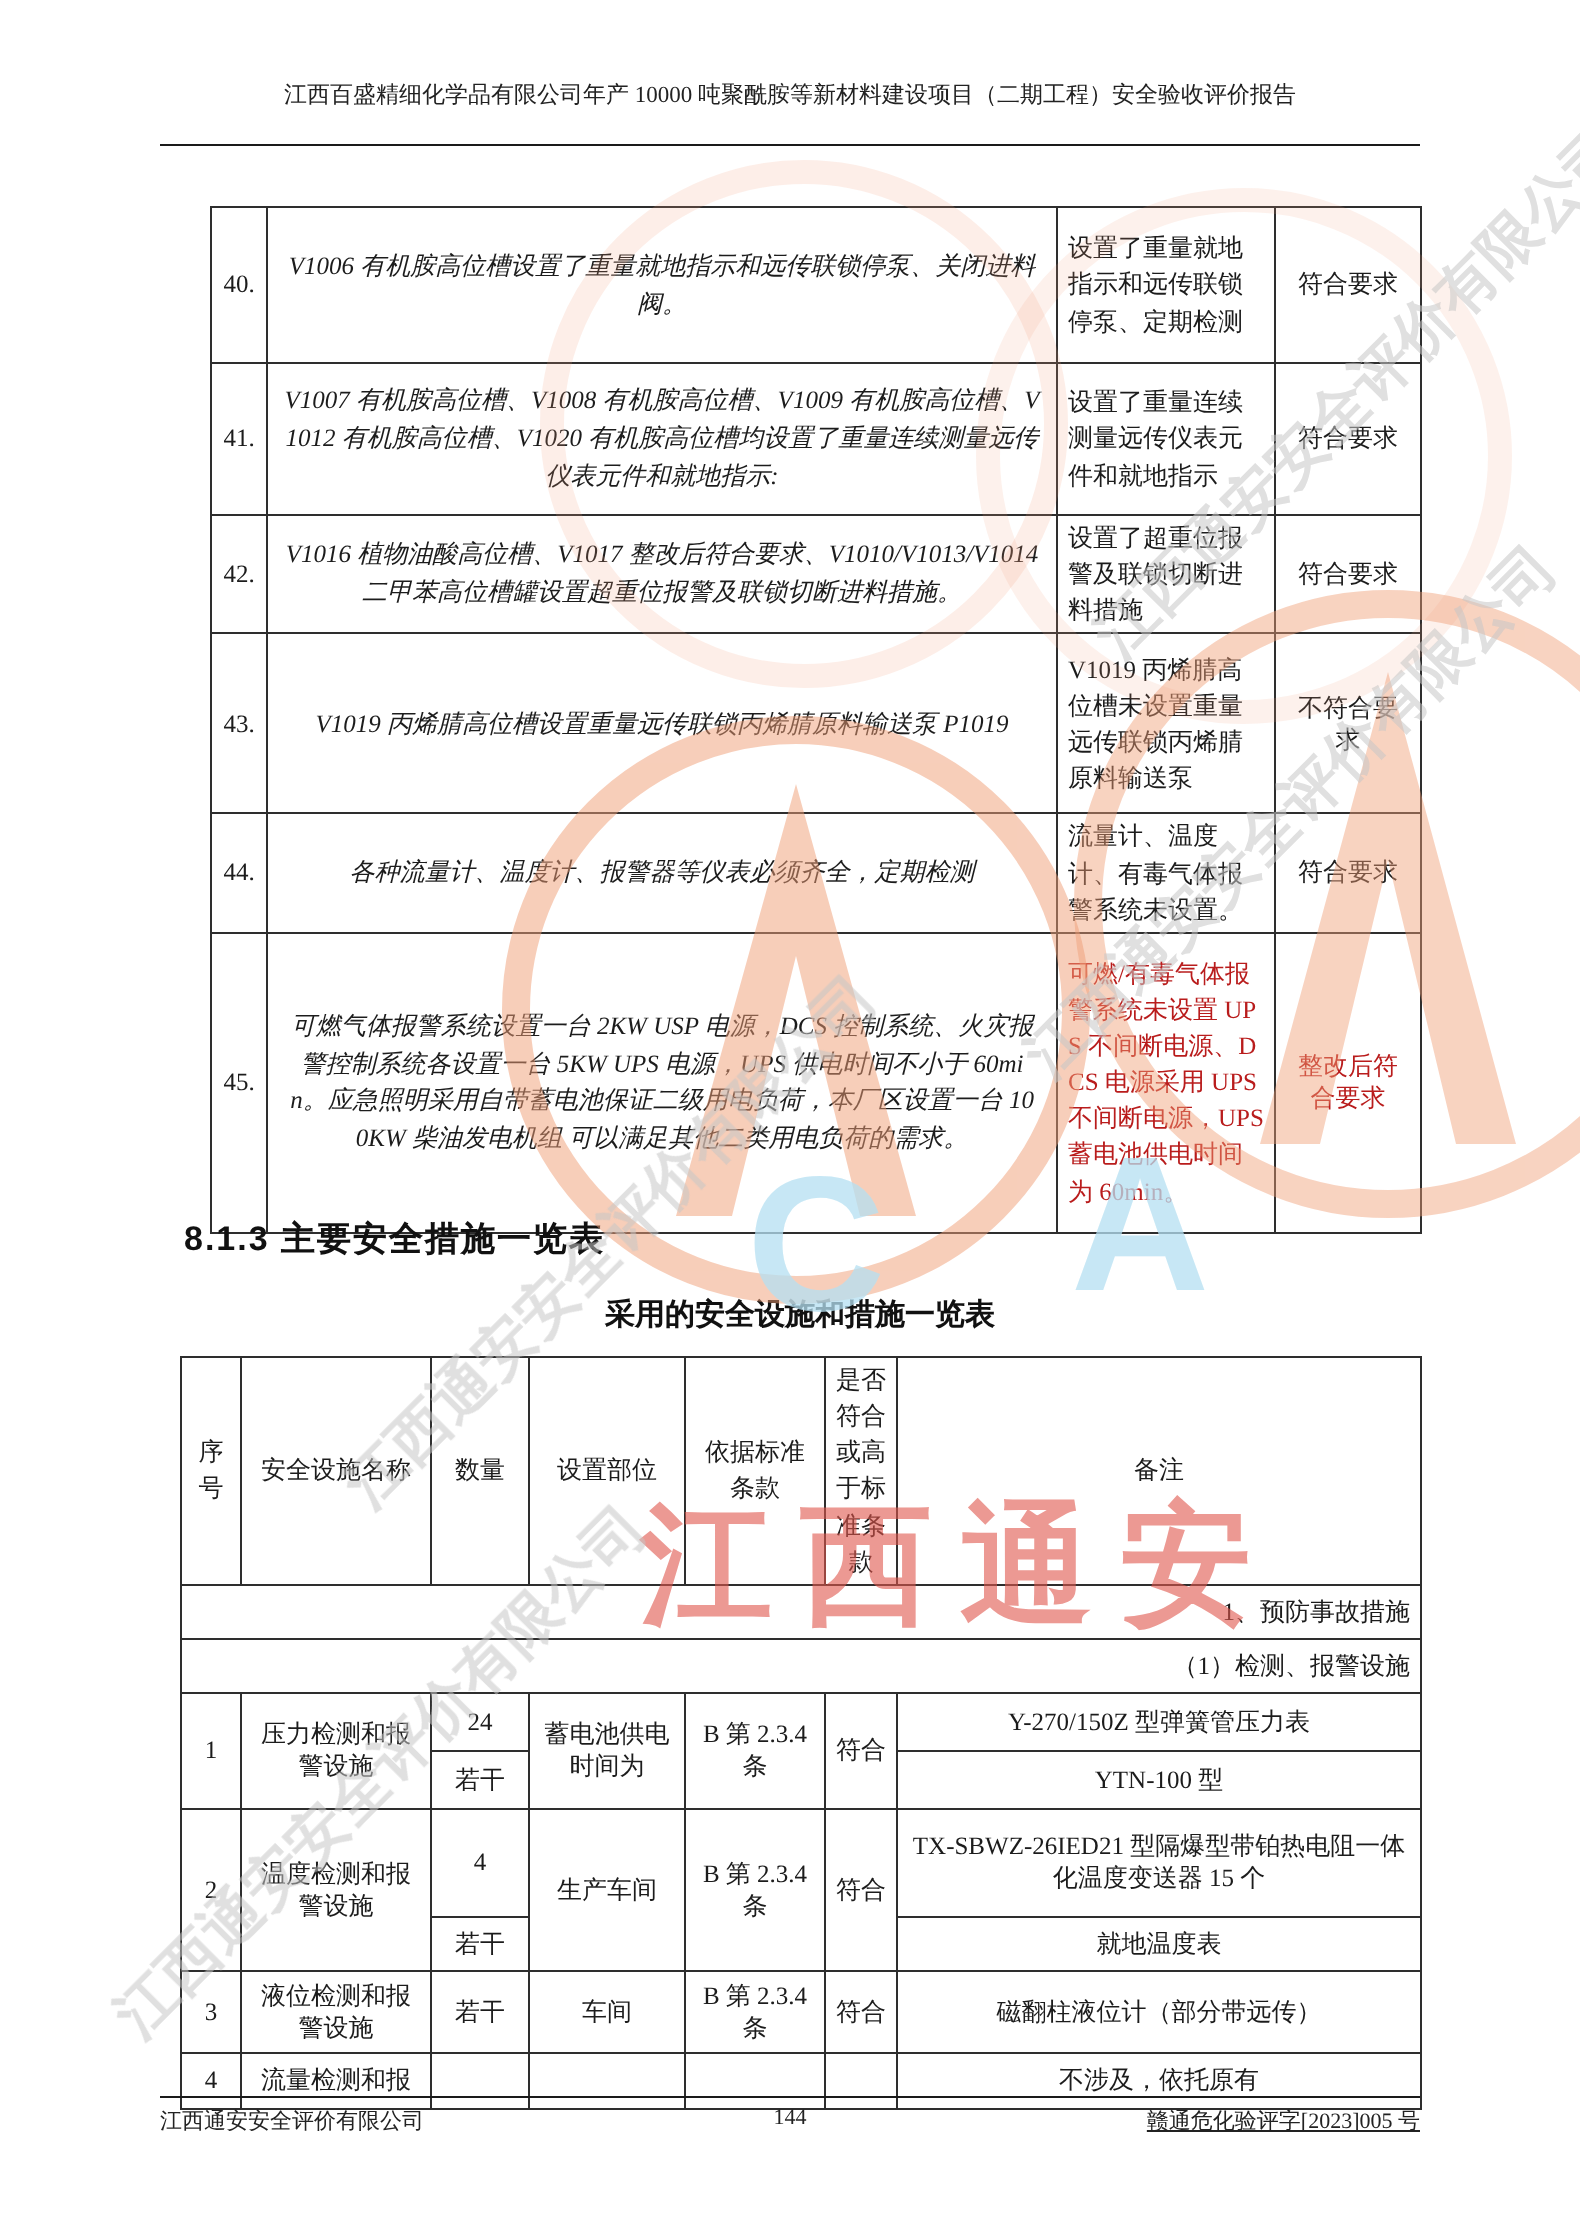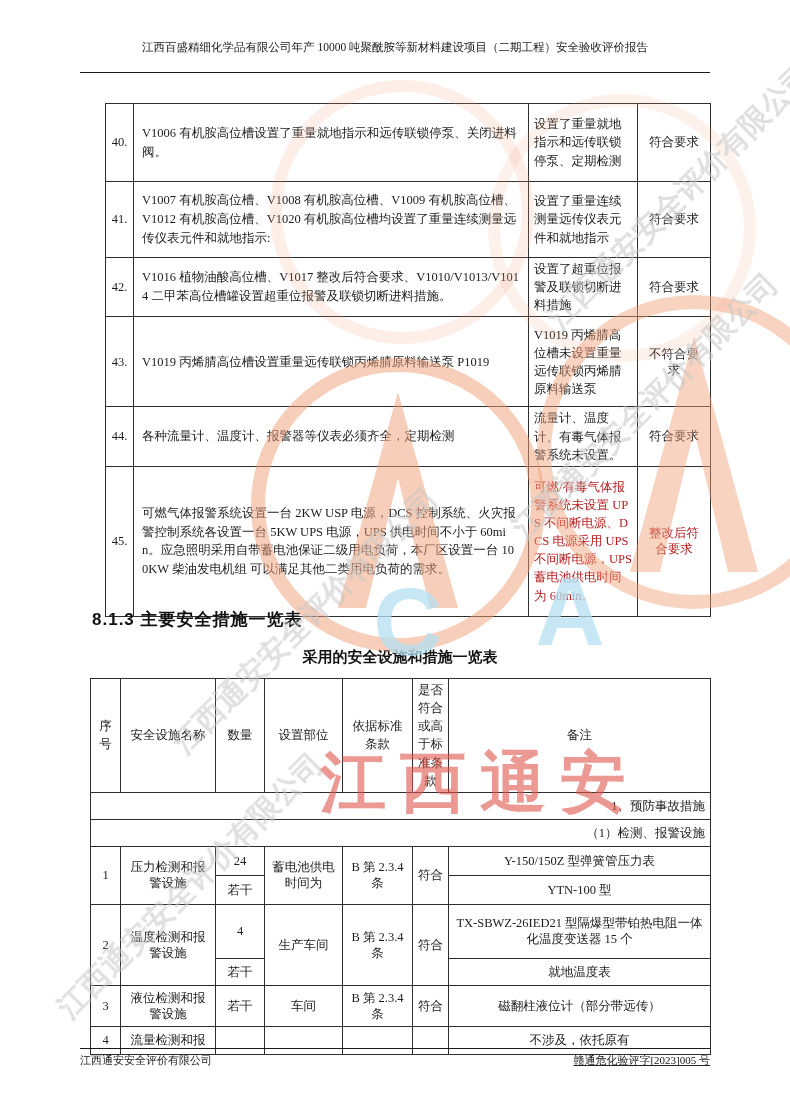--- a/index.html
+++ b/index.html
@@ -18,21 +18,21 @@
   .page-footer .fl{float:left;}
   .page-footer .fc{position:absolute;left:0;right:0;text-align:center;}
   .page-footer .fr{float:right;text-decoration:underline;}
 
   
   table{border-collapse:collapse;table-layout:fixed;background:transparent;}
   td{border:1px solid #2e2e2e;font-size:12.5px;line-height:1.3;padding:2px 5px;
      vertical-align:middle;word-break:break-all;}
   .tbl1{position:absolute;left:105px;top:103px;width:605px;border:1.4px solid #1a1a1a;}
   .tbl1 td.no{text-align:center;padding:2px 1px;}
-  .tbl1 td.desc{text-align:left;padding:2px 8px;line-height:1.5;}
+  .tbl1 td.desc{text-align:center;padding:2px 8px;line-height:1.5;font-style:italic;}
   .tbl1 td.status{text-align:left;padding:2px 5px;line-height:1.45;}
   .tbl1 td.result{text-align:center;}
   .red{color:#b91c1c;}
 
   .sec-heading{
     position:absolute;left:92px;top:608px;font-family:"Liberation Sans",sans-serif;
     font-weight:bold;font-size:17px;color:#111;letter-spacing:1px;
   }
   .tbl2-title{
     position:absolute;left:90px;top:648px;width:620px;text-align:center;
@@ -128,21 +128,21 @@
   <tr style="height:27px">
     <td class="section" colspan="7">（1）检测、报警设施</td>
   </tr>
   <tr style="height:29px">
     <td rowspan="2">1</td>
     <td rowspan="2">压力检测和报警设施</td>
     <td>24</td>
     <td rowspan="2">蓄电池供电时间为</td>
     <td rowspan="2">B 第 2.3.4 条</td>
     <td rowspan="2">符合</td>
-    <td>Y-150/150Z 型弹簧管压力表</td>
+    <td>Y-270/150Z 型弹簧管压力表</td>
   </tr>
   <tr style="height:29px">
     <td>若干</td>
     <td>YTN-100 型</td>
   </tr>
   <tr style="height:54px">
     <td rowspan="2">2</td>
     <td rowspan="2">温度检测和报警设施</td>
     <td>4</td>
     <td rowspan="2">生产车间</td>
@@ -170,20 +170,21 @@
     <td></td>
     <td></td>
     <td></td>
     <td>不涉及，依托原有</td>
   </tr>
 </tbody>
   </table>
 
 <div class="footer-rule"></div>
 <div class="page-footer">
+  <span class="fc">144</span>
   <span class="fl">江西通安安全评价有限公司</span>
   <span class="fr">赣通危化验评字[2023]005 号</span>
 </div>
 
 <svg class="wm" viewBox="0 0 790 1119" xmlns="http://www.w3.org/2000/svg">
 
   <circle cx="402" cy="212" r="126" fill="none" stroke="#f2a37d" stroke-width="12" opacity="0.18"></circle>
   <circle cx="622" cy="228" r="128" fill="none" stroke="#f2a37d" stroke-width="12" opacity="0.15"></circle>
 
   <g opacity="0.5">

